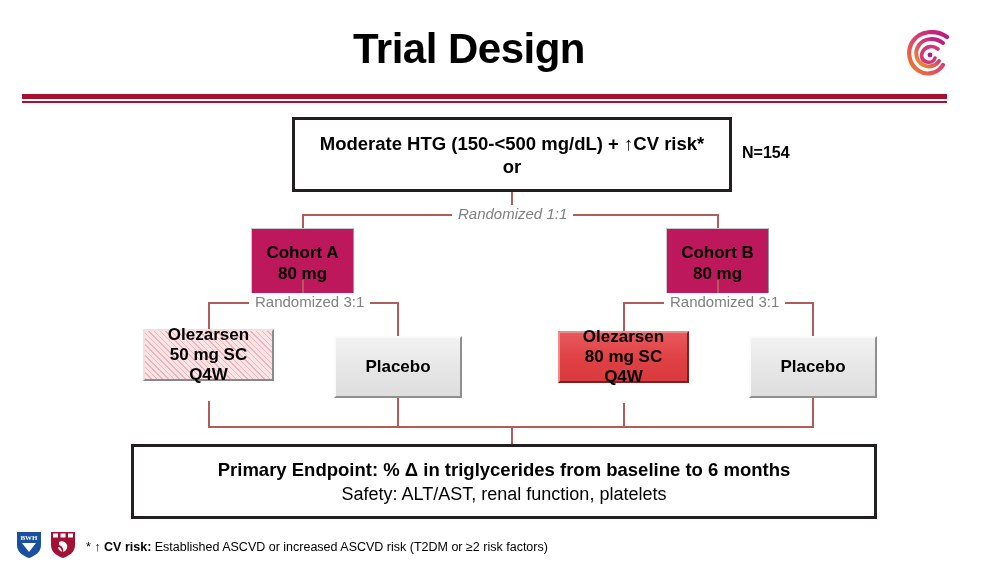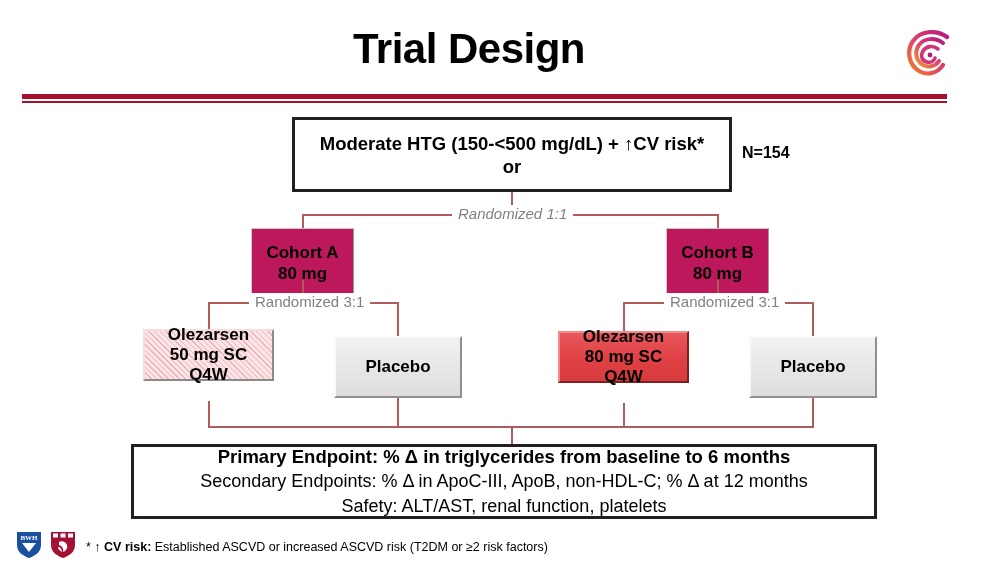--- a/index.html
+++ b/index.html
@@ -273,21 +273,20 @@
 
   <div class="connector conn-v" style="left:208px; top:397px; height:25px;"></div>
   <div class="connector conn-v" style="left:397px; top:394px; height:28px;"></div>
   <div class="connector conn-v" style="left:623px; top:399px; height:23px;"></div>
   <div class="connector conn-v" style="left:812px; top:394px; height:28px;"></div>
   <div class="connector conn-h" style="left:208px; top:422px; width:606px;"></div>
   <div class="connector conn-v" style="left:511px; top:422px; height:18px;"></div>
 
   <div class="node" id="endpoints-box">
     <div class="ep-line ep-primary">Primary Endpoint: % Δ in triglycerides from baseline to 6 months</div>
-    <div class="ep-line">Secondary Endpoints: % Δ in ApoC-III, ApoB, non-HDL-C; % Δ  at 12 months</div>
     <div class="ep-line">Safety: ALT/AST, renal function, platelets</div>
   </div>
 </div>
 
 <div id="footer">
   <svg id="bwh-shield" viewBox="0 0 26 28" aria-hidden="true">
     <path d="M1 1 H25 V14 C25 21 19 25 13 27 C7 25 1 21 1 14 Z" fill="#1b4fa0"></path>
     <path d="M6 12 H20 L13 21 Z" fill="#ffffff"></path>
     <text x="13" y="9" text-anchor="middle" font-family="'Liberation Serif', serif" font-size="7" font-weight="bold" fill="#ffffff">BWH</text>
   </svg>

